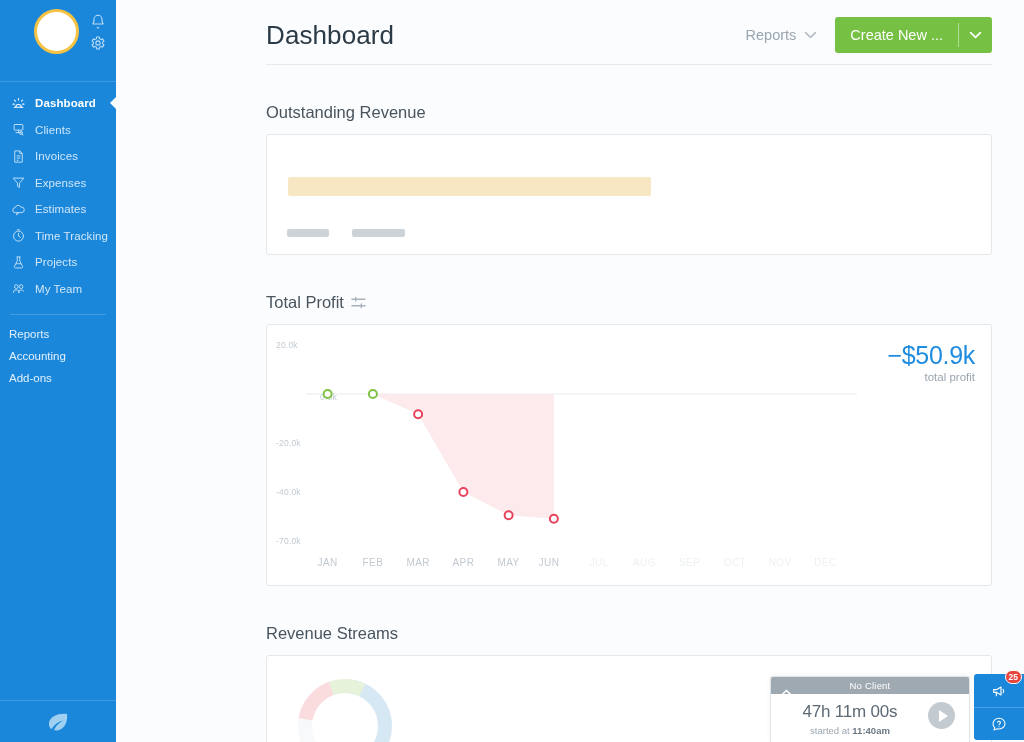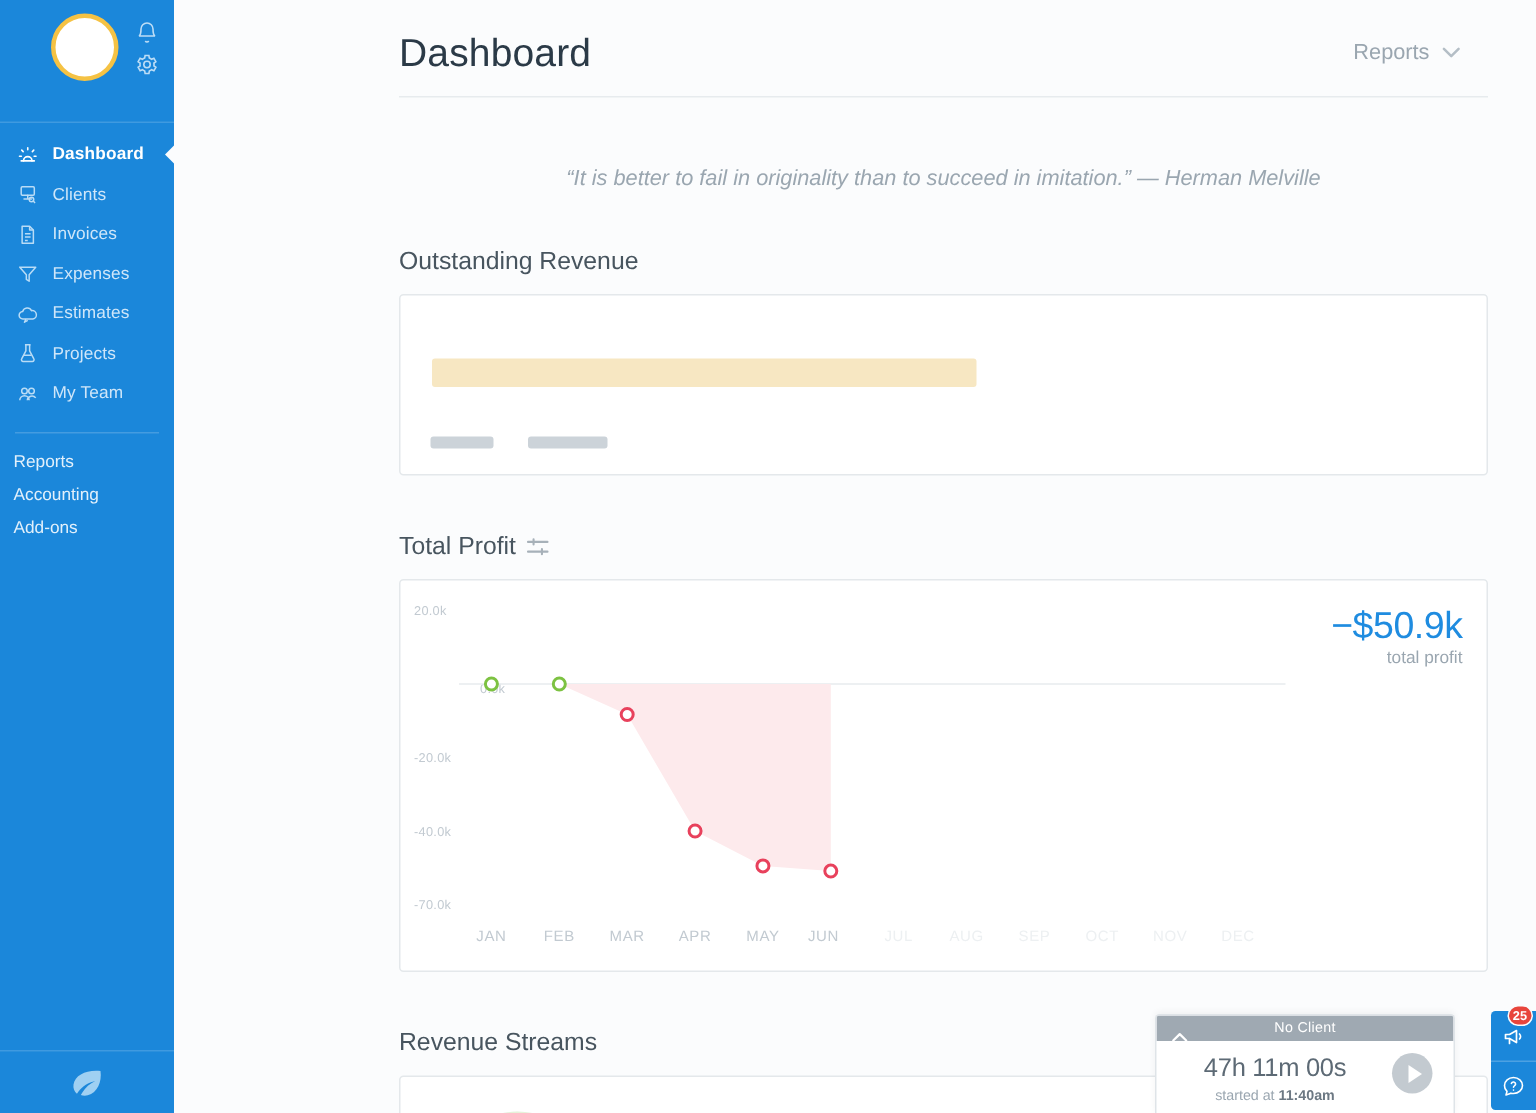--- a/index.html
+++ b/index.html
@@ -249,21 +249,21 @@
     width: 0; height: 0;
     border-top: 6px solid transparent;
     border-bottom: 6px solid transparent;
     border-left: 9px solid #ffffff;
     margin-left: 3px;
   }
 
   
   .dock {
     position: absolute; right: 0; top: 674px;
-    width: 30px;
+    width: 50px;
     background: #1b87da;
     border-radius: 3px 0 0 3px;
     overflow: visible;
     z-index: 5;
   }
   .dock-btn {
     position: relative;
     height: 33px;
     display: flex; align-items: center; justify-content: center;
     cursor: pointer;
@@ -353,20 +353,30 @@
       <div class="nav-item">
         <span class="ni-icon">
           <svg viewBox="0 0 24 24" fill="none" stroke="#b9dcf6" stroke-width="1.6" stroke-linejoin="round">
             <path d="M7 17a4 4 0 0 1-.4-8A5 5 0 0 1 16 8.2 3.6 3.6 0 0 1 17.5 17z"></path>
             <path d="M10 17l-1.5 3.5L12 18.5"></path>
           </svg>
         </span>
         <span class="ni-label">Estimates</span>
       </div>
 
+      <div class="nav-item">
+        <span class="ni-icon">
+          <svg viewBox="0 0 24 24" fill="none" stroke="#b9dcf6" stroke-width="1.6" stroke-linecap="round">
+            <circle cx="12" cy="13" r="8"></circle>
+              <path d="M12 8.5V13l3 2"></path>
+              <path d="M10 3h4"></path>
+          </svg>
+        </span>
+        <span class="ni-label">Time Tracking</span>
+      </div>
 
       <div class="nav-item">
         <span class="ni-icon">
           <svg viewBox="0 0 24 24" fill="none" stroke="#b9dcf6" stroke-width="1.6" stroke-linejoin="round">
             <path d="M10 3v6.5L5.5 18a1.8 1.8 0 0 0 1.6 2.7h9.8A1.8 1.8 0 0 0 18.5 18L14 9.5V3"></path>
             <path d="M9 3h6"></path>
               <path d="M8 14h8"></path>
           </svg>
         </span>
         <span class="ni-label">Projects</span>
@@ -406,25 +416,35 @@
         <h1 class="page-title">Dashboard</h1>
         <div class="head-right">
           <div class="invite">
             <span>Reports</span>
             <span>
               <svg class="chev" viewBox="0 0 14 9" fill="none" stroke="#b4bec6" stroke-width="1.9" stroke-linecap="round" stroke-linejoin="round">
                 <path d="M1.5 1.8L7 7.2l5.5-5.4"></path>
               </svg>
             </span>
           </div>
+          <div class="btn-create">
+            <span class="bc-label">Create New ...</span>
+            <span class="bc-div"></span>
+            <span class="bc-chev">
+              <span>
+                <svg class="chev" viewBox="0 0 14 9" fill="none" stroke="#ffffff" stroke-width="1.9" stroke-linecap="round" stroke-linejoin="round">
+                  <path d="M1.5 1.8L7 7.2l5.5-5.4"></path>
+                </svg>
+              </span>
+            </span>
+          </div>
         </div>
       </div>
       <div class="head-rule"></div>
 
-      <div class="quote">“It is better to fail in originality than to succeed in imitation.” — Herman Melville</div>
 
       <div class="section-title">
         <span>Outstanding Revenue</span>
       </div>
       <div class="card" id="card-outstanding">
         <div class="sk-bar-amber"></div>
         <div class="sk-bar-gray-a"></div>
         <div class="sk-bar-gray-b"></div>
       </div>
 

